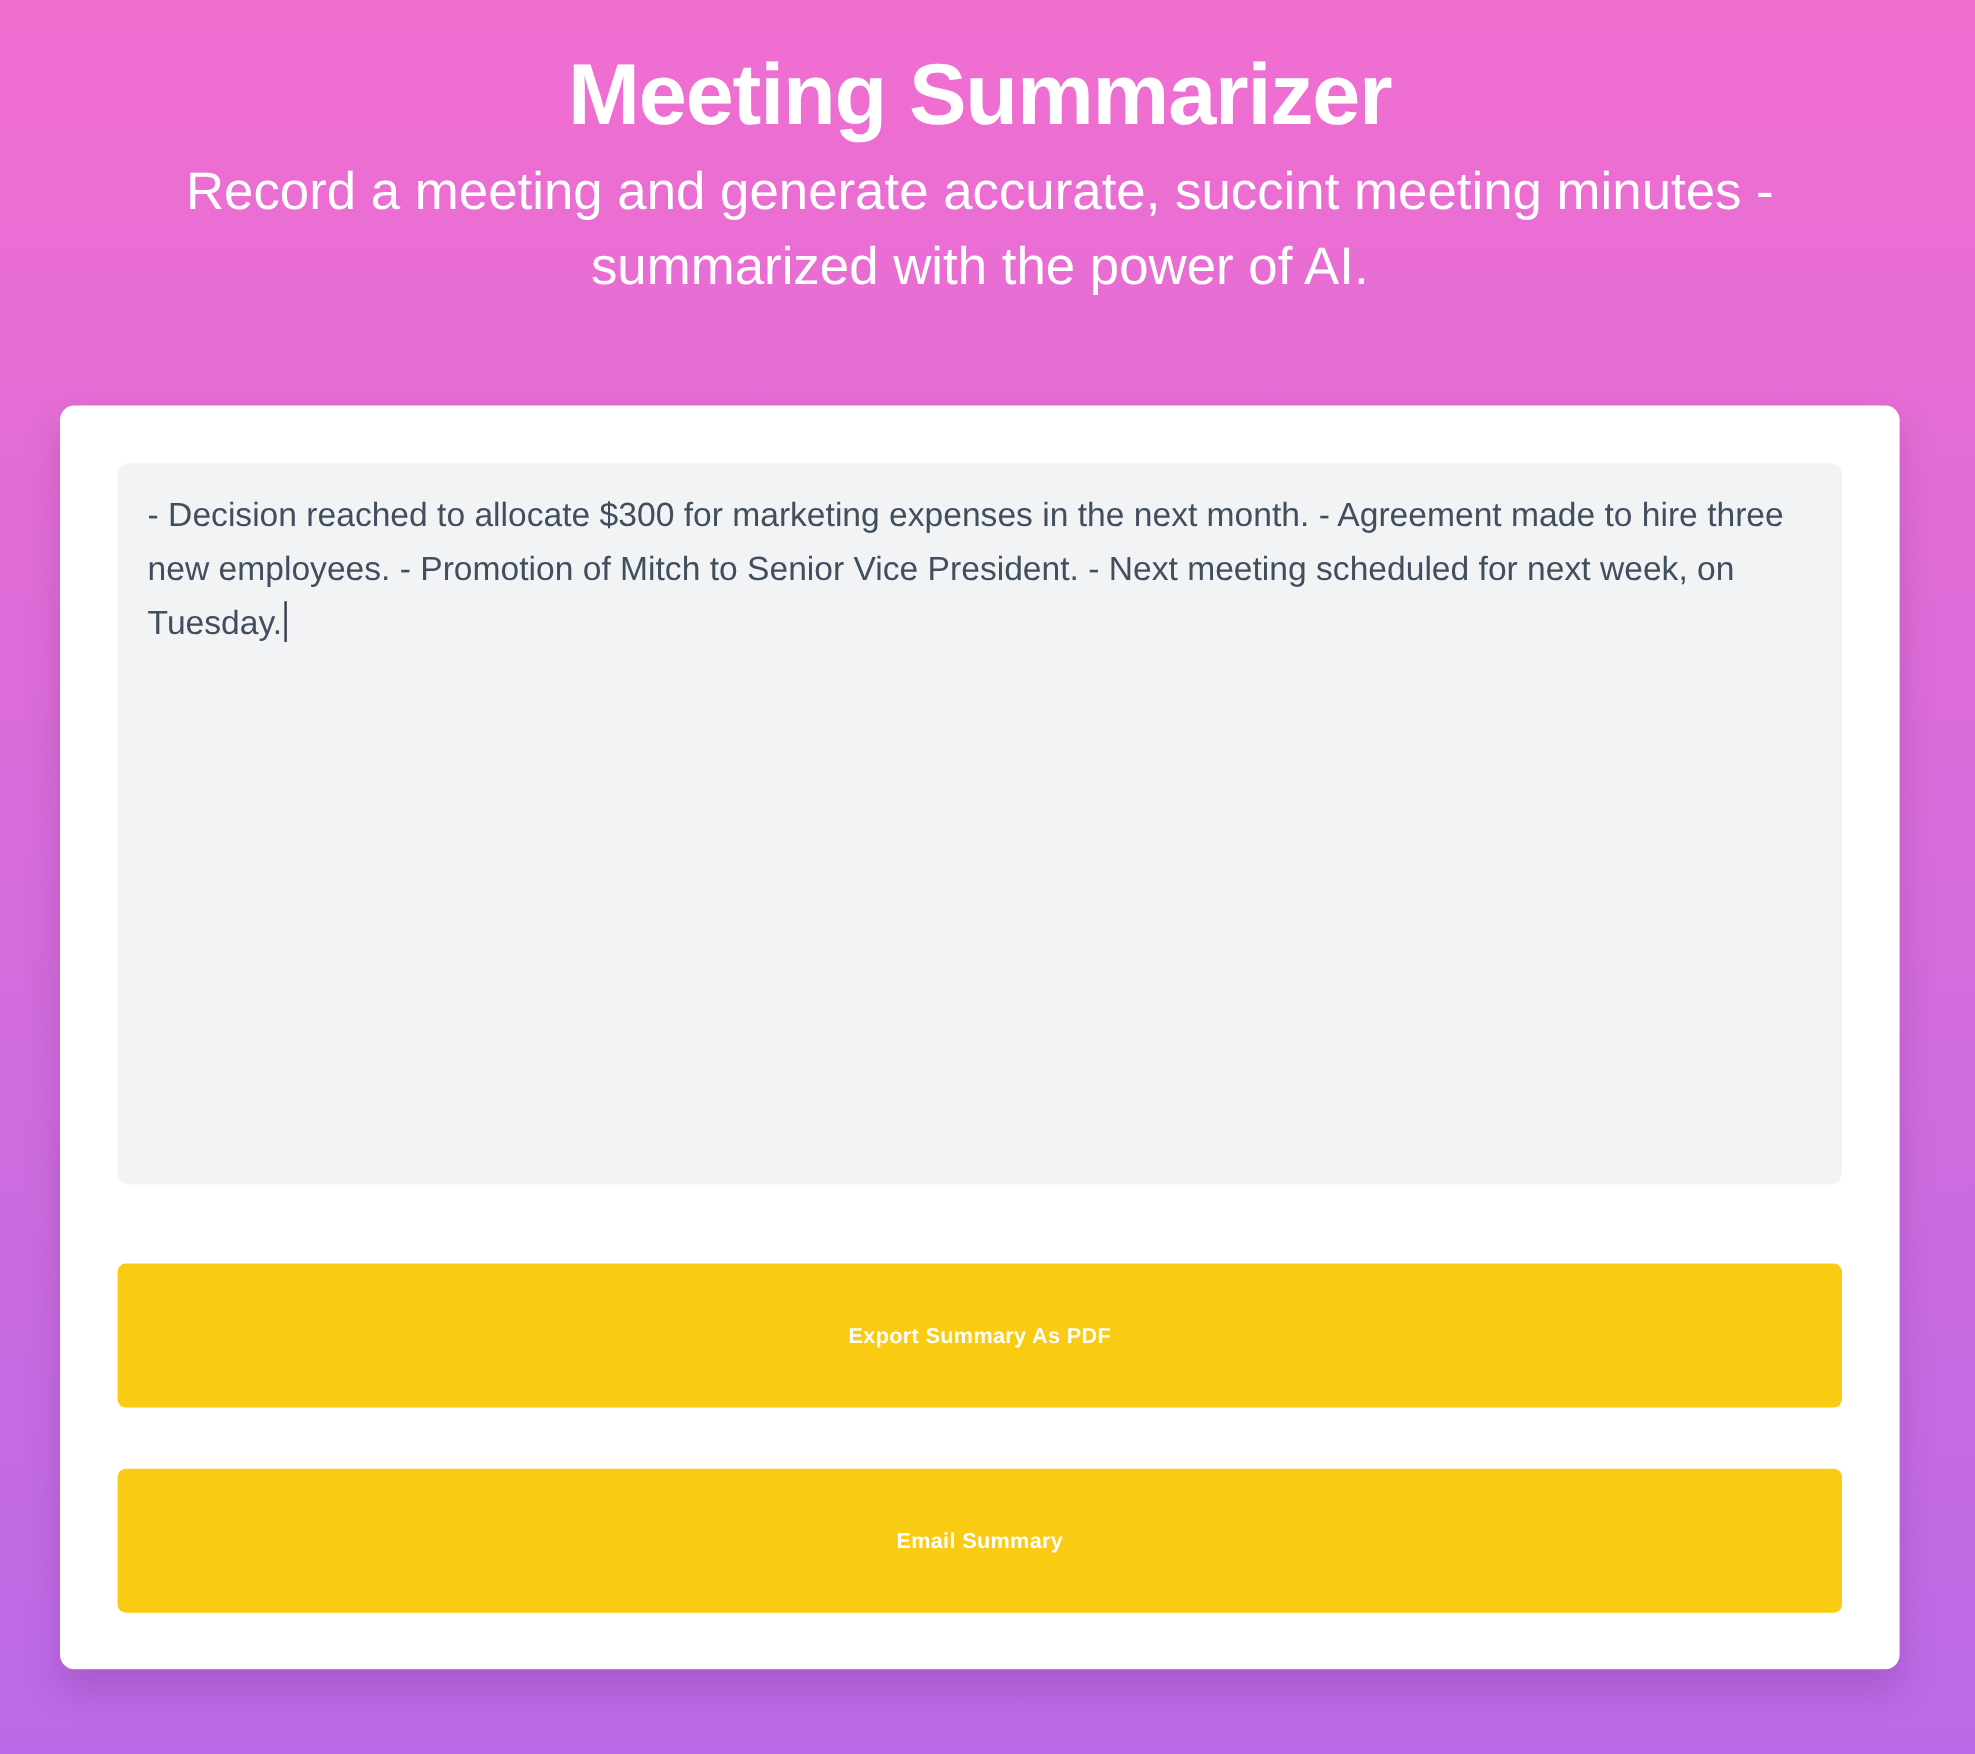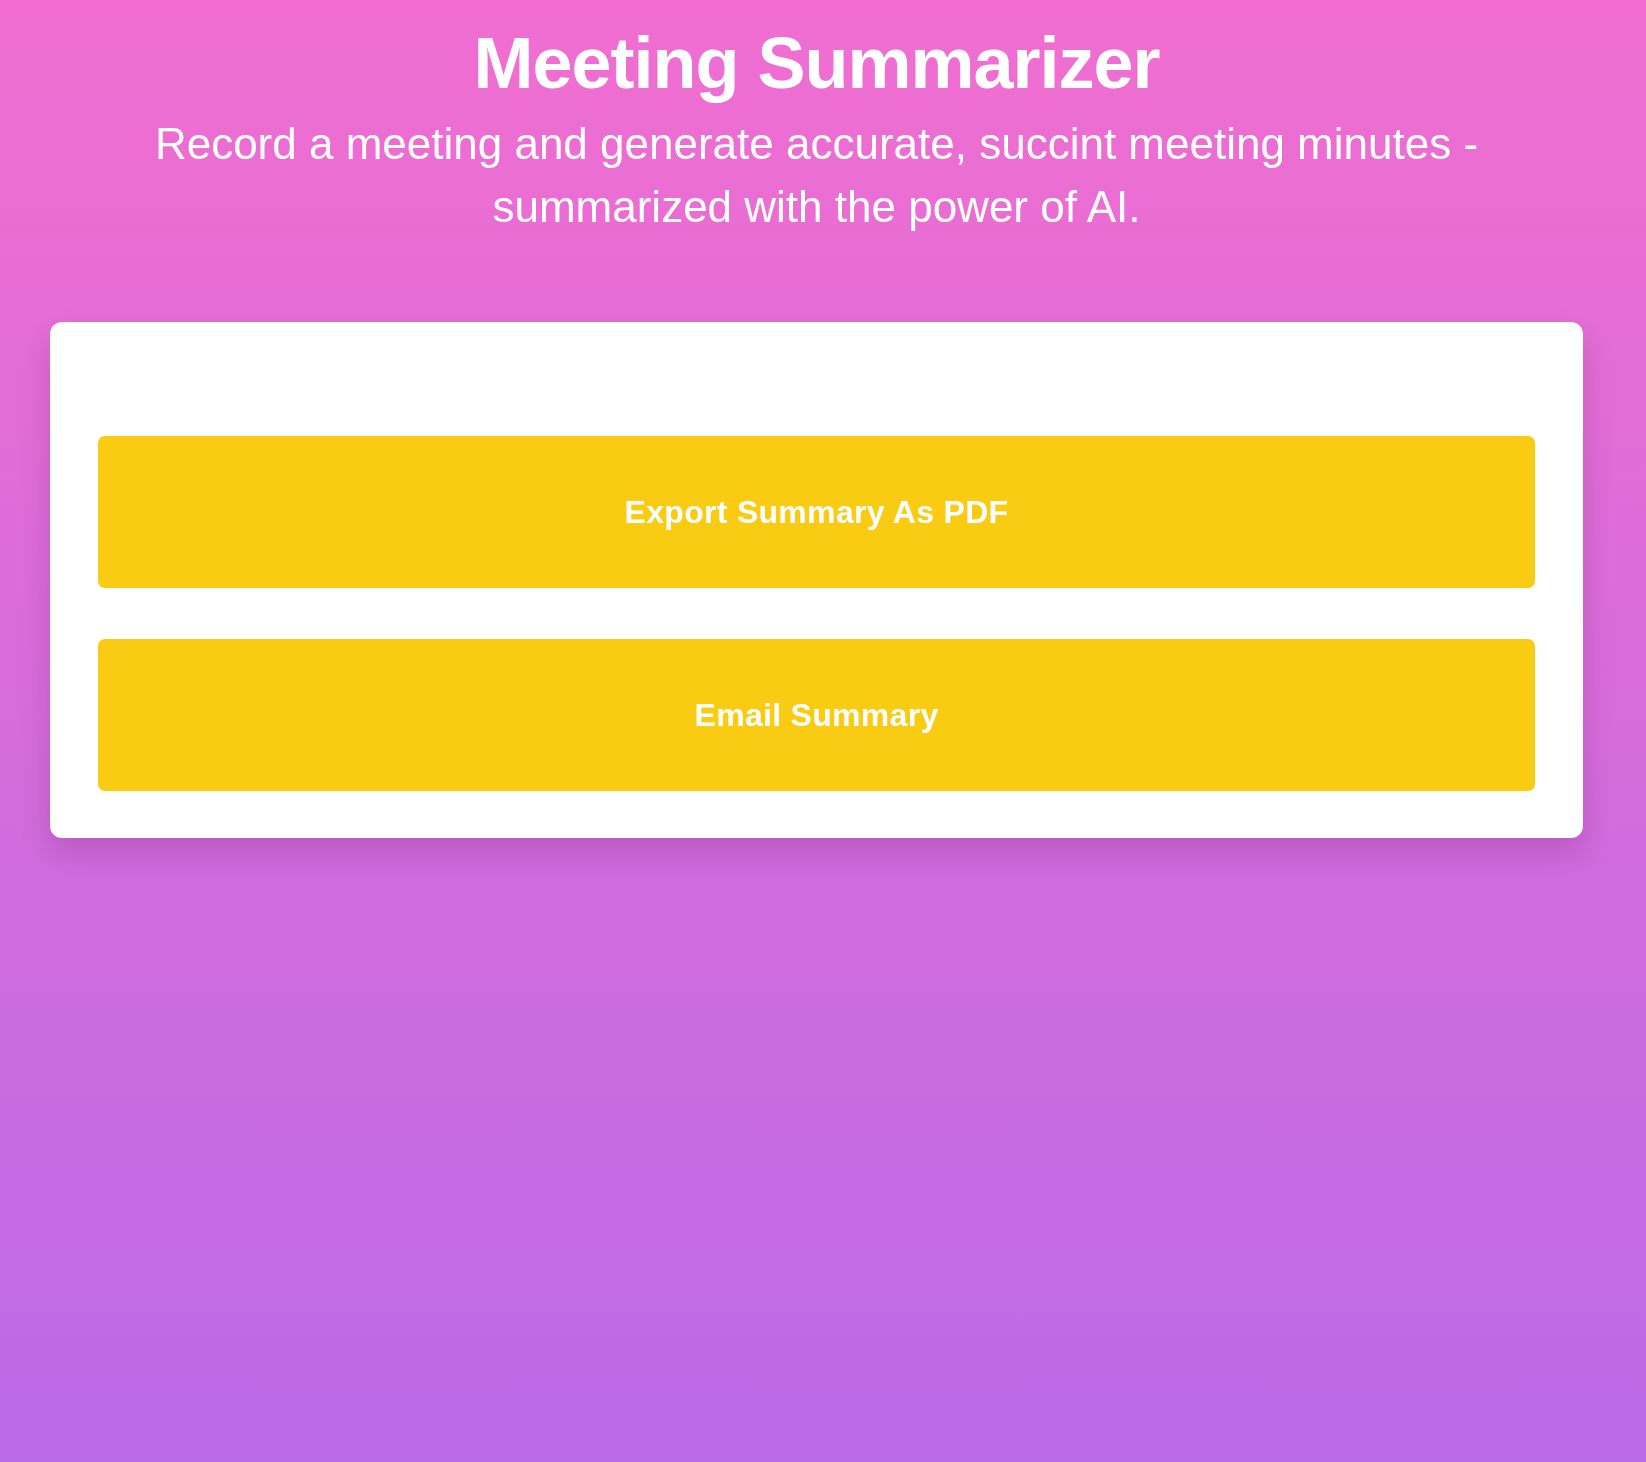--- a/index.html
+++ b/index.html
@@ -23,21 +23,21 @@
     background: linear-gradient(180deg, var(--bg-gradient-top) 0%, var(--bg-gradient-bottom) 100%);
     font-family: "Liberation Sans", "DejaVu Sans", sans-serif;
   }
   .page {
     width: 1533px;
     margin-left: 50px;
   }
   .app-header {
     text-align: center;
     color: var(--header-text-color);
-    padding-top: 20px;
+    padding-top: 36px;
   }
   .app-title {
     margin: 0;
     font-size: 72px;
     line-height: 86px;
     font-weight: 800;
     letter-spacing: -1px;
   }
   .app-subtitle {
     margin: 6px auto 0;
@@ -71,27 +71,27 @@
     display: inline-block;
     width: 2px;
     height: 34px;
     background: #323d4a;
     vertical-align: -7px;
     margin-left: 2px;
   }
   .btn {
     display: block;
     width: 100%;
-    height: 152px;
+    height: 120px;
     border: none;
     border-radius: 7px;
     background: var(--button-color);
     color: var(--button-text-color);
     font-family: "Liberation Sans", "DejaVu Sans", sans-serif;
-    font-size: 32px;
+    font-size: 18px;
     font-weight: 700;
     letter-spacing: 0.3px;
     cursor: pointer;
   }
   .btn-export { margin-top: 66px; }
   .btn-email  { margin-top: 51px; text-align: center; }
 </style>
 </head>
 <body>
 
@@ -100,20 +100,21 @@
   <header class="app-header">
     <h1 class="app-title">Meeting Summarizer</h1>
     <div class="app-subtitle">
       <span class="subtitle-line">Record a meeting and generate accurate, succint meeting minutes -</span>
       <span class="subtitle-line">summarized with the power of AI.</span>
     </div>
   </header>
 
   <main class="card">
 
+    <div class="summary-textarea" role="textbox" aria-multiline="true"><span>- Decision reached to allocate $300 for marketing expenses in the next month. - Agreement made to hire three new employees. - Promotion of Mitch to Senior Vice President. - Next meeting scheduled for next week, on Tuesday.</span><span class="text-caret"></span></div>
 
     <button class="btn btn-export" type="button">Export Summary As PDF</button>
 
     <button class="btn btn-email" type="button">Email Summary</button>
 
   </main>
 
 </div>
 
 </body></html>

